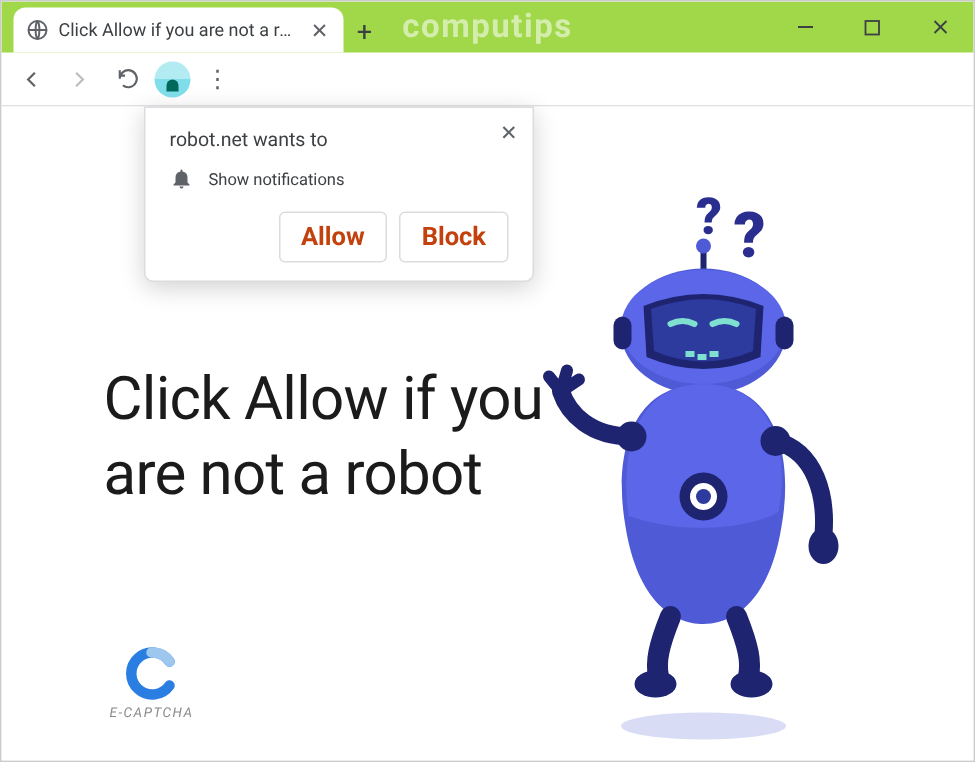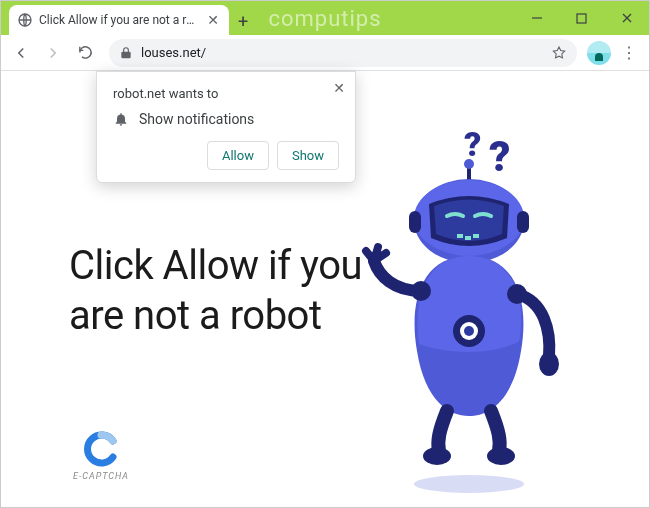--- a/index.html
+++ b/index.html
@@ -1,41 +1,41 @@
 <!DOCTYPE html>
 <html><head>
 <meta charset="utf-8">
 <style>
   * { margin: 0; padding: 0; box-sizing: border-box; font-family: -apple-system, BlinkMacSystemFont, "Segoe UI", Roboto, Arial, sans-serif; }
   body { width: 650px; height: 508px; overflow: hidden; background: #fff; border: 1px solid #ccc; }
   .titlebar { height: 34px; background: #a0d84a; display: flex; align-items: flex-end; position: relative; }
-  .watermark { position: absolute; left: 50%; top: 50%; transform: translate(-50%, -50%); color: rgba(255,255,255,0.55); font-size: 22px; letter-spacing: 1px; font-weight: 400; pointer-events: none; }
+  .watermark { position: absolute; left: 50%; top: 50%; transform: translate(-50%, -50%); color: rgba(255,255,255,0.55); font-size: 22px; letter-spacing: 1px; font-weight: 700; pointer-events: none; }
   .tab { background: #fff; height: 30px; margin-left: 8px; display: flex; align-items: center; padding: 0 8px; border-radius: 8px 8px 0 0; min-width: 200px; max-width: 220px; gap: 6px; }
   .favicon { width: 16px; height: 16px; display: inline-flex; align-items: center; justify-content: center; }
   .tab-title { font-size: 12px; color: #3c4043; white-space: nowrap; overflow: hidden; text-overflow: ellipsis; flex: 1; }
   .tab-close { font-size: 14px; color: #5f6368; cursor: pointer; width: 16px; text-align: center; }
   .newtab { width: 28px; height: 28px; display: flex; align-items: center; justify-content: center; color: #3c4043; font-size: 18px; cursor: pointer; }
   .window-controls { position: absolute; right: 0; top: 0; height: 34px; display: flex; }
   .win-btn { width: 45px; display: flex; align-items: center; justify-content: center; color: #3c4043; cursor: pointer; }
   .toolbar { height: 36px; background: #fff; border-bottom: 1px solid #e0e0e0; display: flex; align-items: center; padding: 0 6px; gap: 4px; }
   .nav-btn { width: 28px; height: 28px; display: flex; align-items: center; justify-content: center; color: #5f6368; border-radius: 50%; cursor: pointer; }
   .nav-btn.disabled { color: #bdbdbd; cursor: default; }
   .omnibox { flex: 1; height: 28px; background: #f1f3f4; border-radius: 14px; display: flex; align-items: center; padding: 0 10px; gap: 8px; margin: 0 6px; }
   .url { font-size: 13px; color: #202124; flex: 1; }
   .star { color: #5f6368; }
   .avatar { width: 24px; height: 24px; border-radius: 50%; background: linear-gradient(#b2ebf2 50%, #80deea 50%); display:flex; align-items:center; justify-content:center; position:relative; overflow:hidden;}
   .avatar::after{content:"";width:8px;height:8px;background:#00695c;border-radius:50% 50% 0 0;position:absolute;bottom:4px;}
   .menu-dots { width: 28px; display: flex; align-items: center; justify-content: center; color: #5f6368; cursor: pointer; font-size: 16px;}
   .content { position: relative; width: 100%; height: calc(100% - 70px); background: #fff; }
   .perm-dialog { position: absolute; left: 95px; top: 0px; width: 260px; background: #fff; border: 1px solid #dadce0; border-radius: 0 0 6px 6px; box-shadow: 0 4px 16px rgba(0,0,0,0.18); padding: 14px 16px 12px; z-index: 10; }
   .perm-close { position: absolute; right: 10px; top: 8px; color: #5f6368; cursor: pointer; font-size: 14px;}
   .perm-title { font-size: 13px; color: #3c4043; margin-bottom: 10px; }
-  .perm-row { display: flex; align-items: center; gap: 10px; font-size: 14px; color: #3c4043; margin-bottom: 14px;}
+  .perm-row { display: flex; align-items: center; gap: 10px; font-size: 11px; color: #3c4043; margin-bottom: 14px;}
   .perm-actions { display: flex; justify-content: flex-end; gap: 8px; }
-  .perm-btn { border: 1px solid #dadce0; background: #fff; color: #0f766e; font-size: 13px; padding: 6px 14px; border-radius: 4px; cursor: pointer; }
+  .perm-btn { border: 1px solid #dadce0; background: #fff; color: #c2410c; font-size: 17px; padding: 6px 14px; border-radius: 4px; cursor: pointer; font-weight: bold; }
   .headline { position: absolute; left: 68px; top: 170px; font-size: 40px; line-height: 1.25; color: #1b1b1b; font-weight: 400; max-width: 300px; letter-spacing: -0.5px;}
   .logo-area { position: absolute; left: 72px; bottom: 26px; display: flex; flex-direction: column; align-items: center; gap: 4px; font-style: italic; }
   .logo-c { width: 36px; height: 36px; }
   .logo-text { font-size: 9px; letter-spacing: 1px; color: #8a8a8a; }
   .robot-wrap { position: absolute; right: 50px; top: 45px; width: 260px; height: 360px; }
   svg { display: block; }
 </style>
 </head>
 <body>
 
@@ -82,53 +82,40 @@
       <svg width="18" height="18" viewBox="0 0 24 24" fill="none" stroke="#bdbdbd" stroke-width="2">
         <path d="M9 6l6 6-6 6"></path>
       </svg>
     </div>
   <div class="nav-btn">
       <svg width="17" height="17" viewBox="0 0 24 24" fill="none" stroke="#5f6368" stroke-width="2">
         <path d="M4 12a8 8 0 1 1 3 6.2"></path>
         <path d="M4 4v5h5"></path>
       </svg>
     </div>
-  <div class="omnibox">
-    <span>
-        <svg width="14" height="14" viewBox="0 0 24 24" fill="#5f6368">
-          <path d="M12 2a5 5 0 0 0-5 5v3H6a2 2 0 0 0-2 2v7a2 2 0 0 0 2 2h12a2 2 0 0 0 2-2v-7a2 2 0 0 0-2-2h-1V7a5 5 0 0 0-5-5zm-3 8V7a3 3 0 1 1 6 0v3H9z"></path>
-        </svg>
-      </span>
-    <span class="url">louses.net/</span>
-    <span class="star">
-        <svg width="16" height="16" viewBox="0 0 24 24" fill="none" stroke="#5f6368" stroke-width="1.6">
-          <path d="M12 3l2.6 5.3 5.9.9-4.3 4.2 1 5.9L12 16.8 6.8 19.3l1-5.9L3.5 9.2l5.9-.9L12 3z"></path>
-        </svg>
-      </span>
-  </div>
   <div class="avatar"></div>
   <div class="menu-dots">⋮</div>
 </div>
 
 <div class="content">
 
   <div class="perm-dialog">
     <div class="perm-close">✕</div>
     <div class="perm-title">robot.net wants to</div>
     <div class="perm-row">
       <span>
           <svg width="16" height="16" viewBox="0 0 24 24" fill="#5f6368">
             <path d="M12 22a2 2 0 0 0 2-2h-4a2 2 0 0 0 2 2zm6-6V11a6 6 0 0 0-5-5.9V4a1 1 0 1 0-2 0v1.1A6 6 0 0 0 6 11v5l-2 2v1h16v-1l-2-2z"></path>
           </svg>
         </span>
       <span>Show notifications</span>
     </div>
     <div class="perm-actions">
       <button class="perm-btn">Allow</button>
-      <button class="perm-btn">Show</button>
+      <button class="perm-btn">Block</button>
     </div>
   </div>
 
   <div class="headline">Click Allow if you are not a robot</div>
 
   <div class="logo-area">
     <svg class="logo-c" viewBox="0 0 36 36">
       <path d="M30 10 A14 14 0 1 0 30 26" fill="none" stroke="#2a7de1" stroke-width="7" stroke-linecap="round"></path>
       <path d="M30 10 A14 14 0 0 0 18 4" fill="none" stroke="#9ec7f0" stroke-width="7" stroke-linecap="round"></path>
     </svg>

